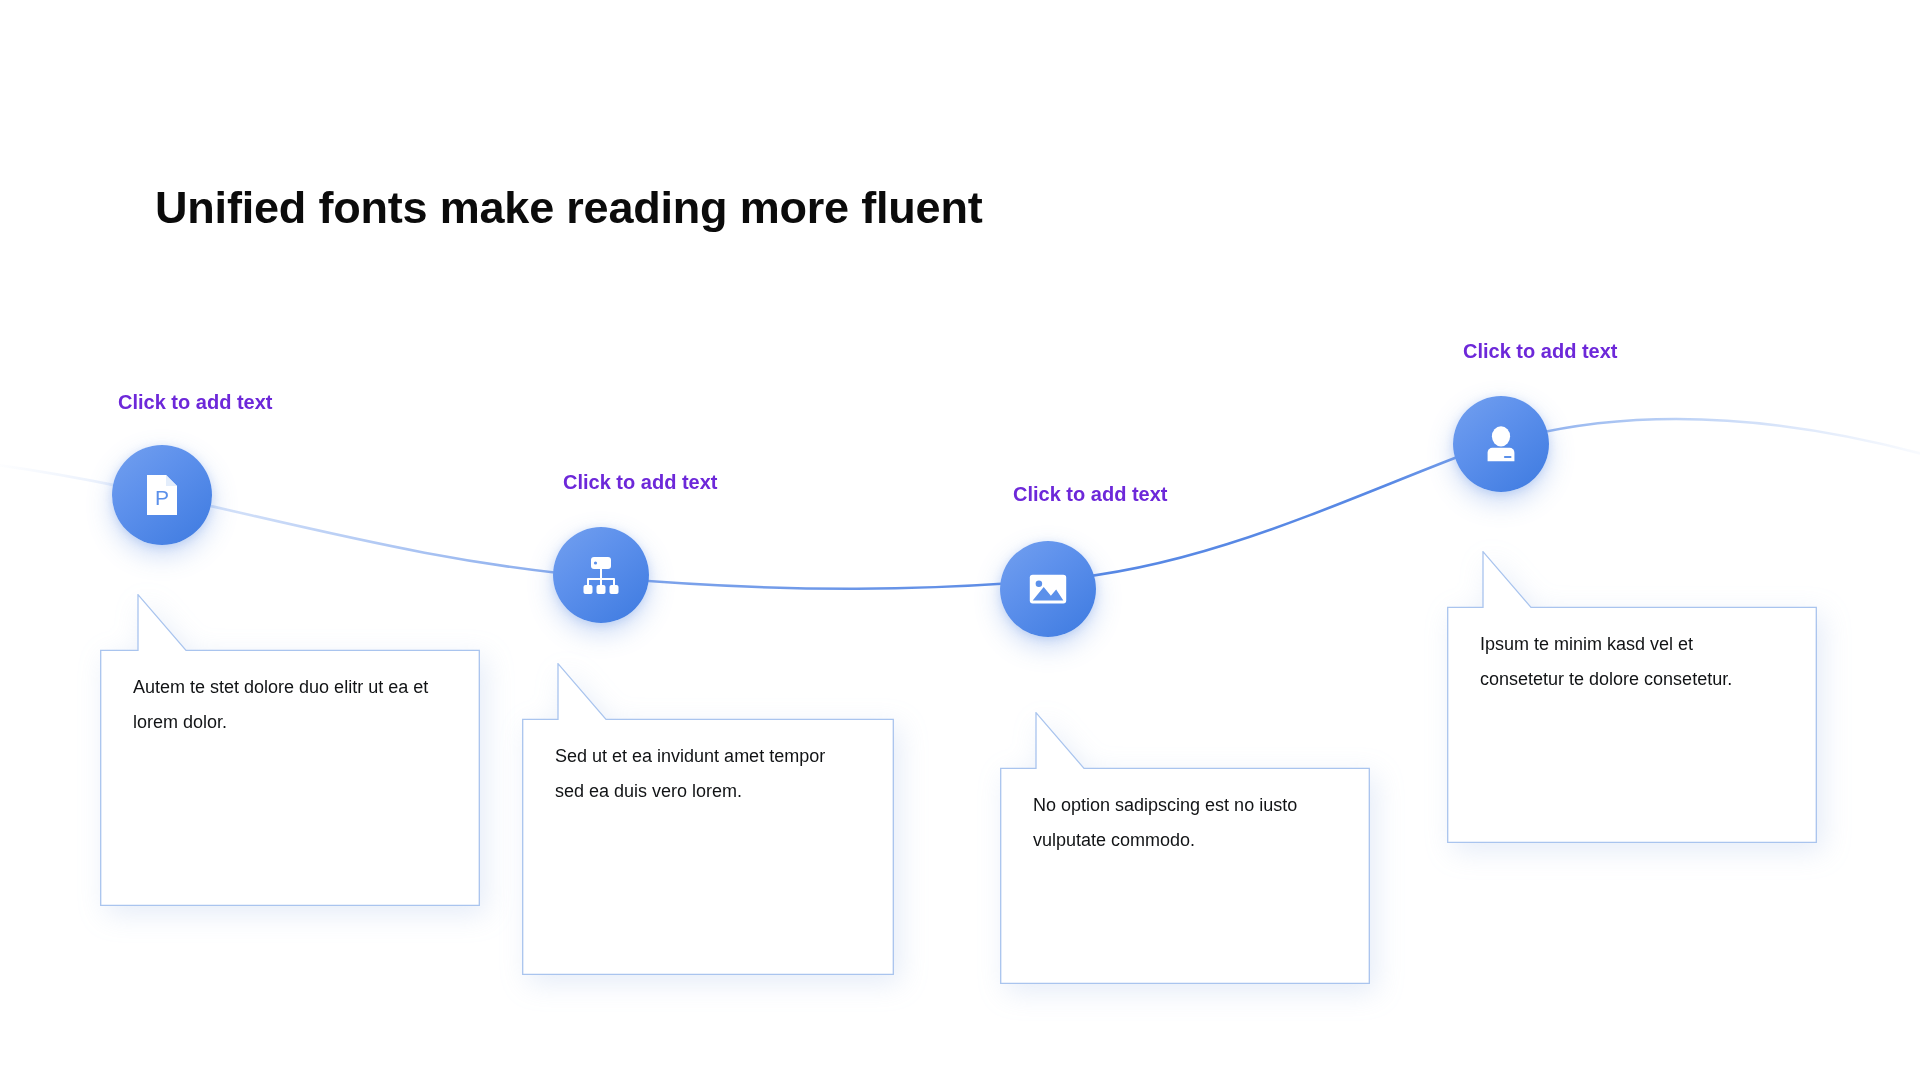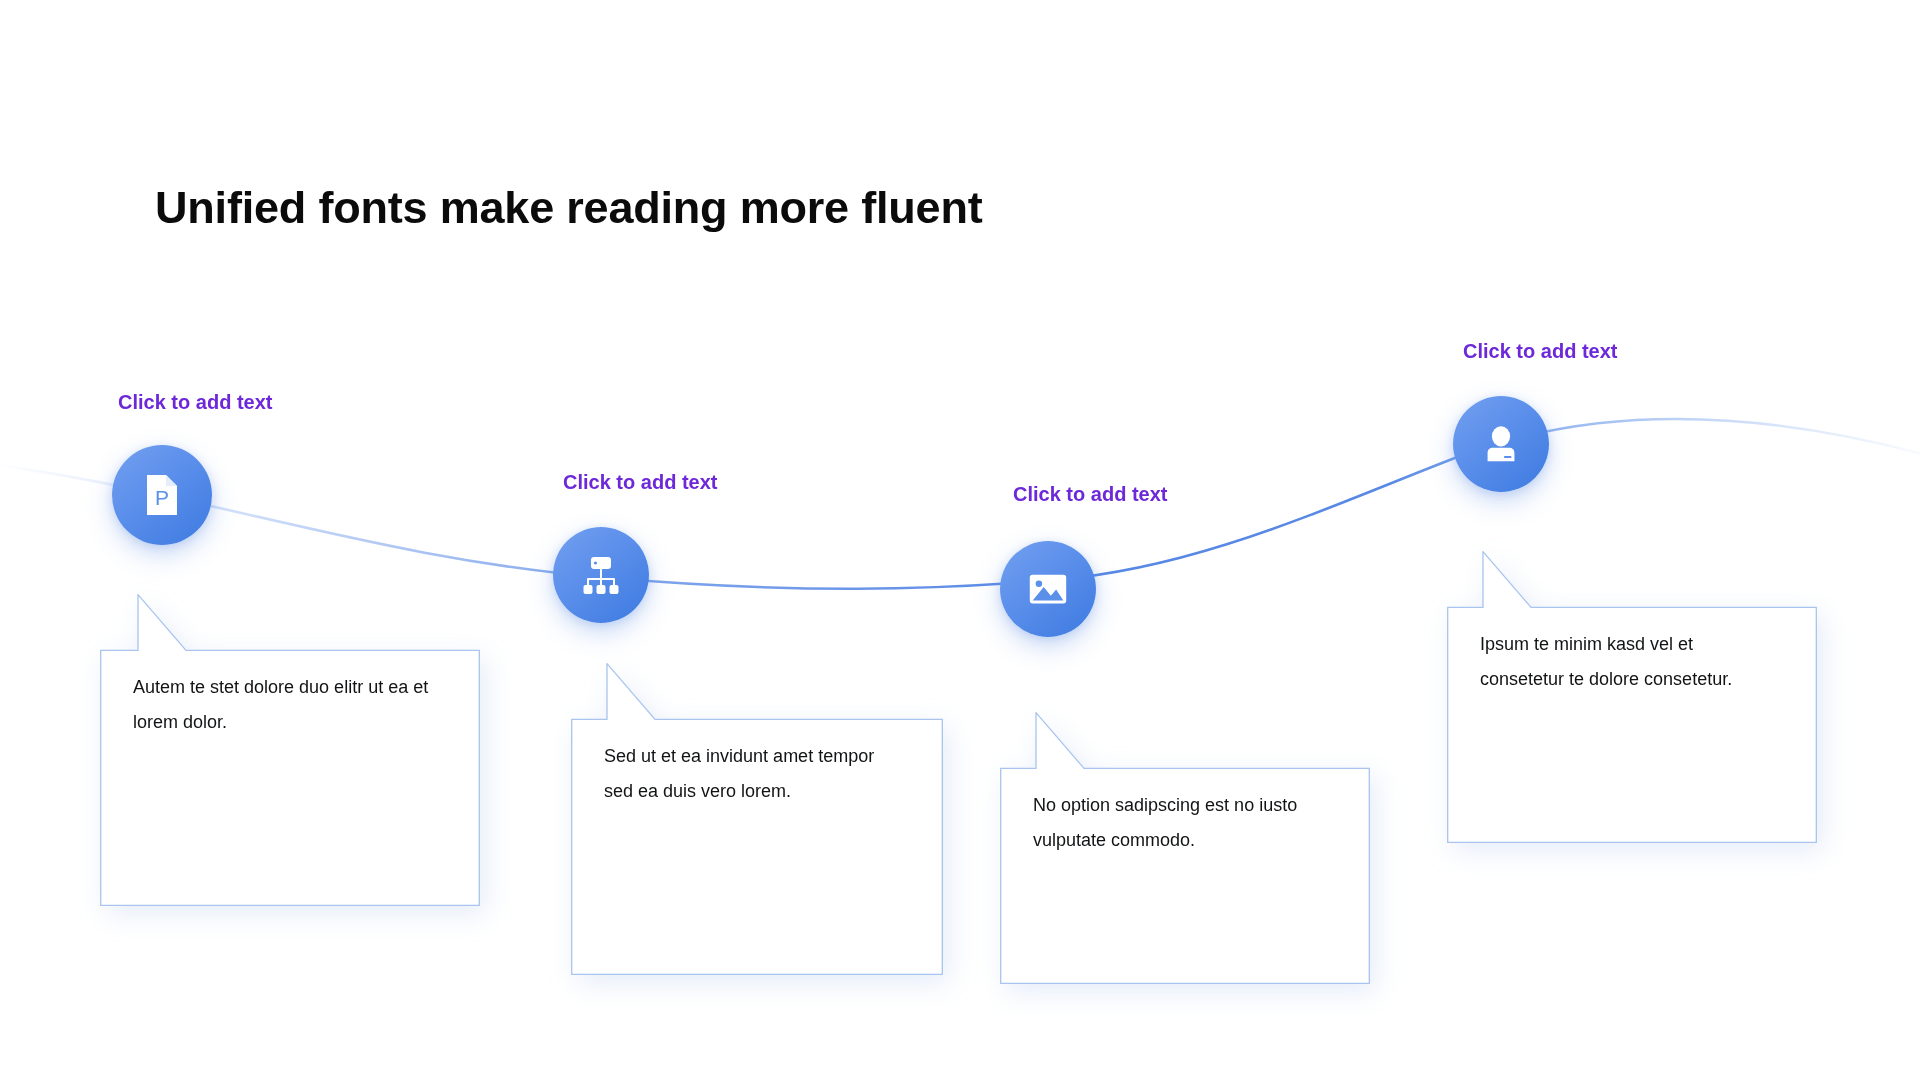--- a/index.html
+++ b/index.html
@@ -138,21 +138,21 @@
     <svg width="48" height="48" viewBox="0 0 48 48" aria-hidden="true">
       <rect x="14" y="6" width="20" height="12" rx="3" fill="#ffffff"></rect>
       <circle cx="18.5" cy="12" r="1.6" fill="#5b90ea"></circle>
       <path d="M24 18 V28 M11 28 H37 M11 28 V34 M24 28 V34 M37 28 V34" stroke="#ffffff" stroke-width="2" fill="none" stroke-linecap="round"></path>
       <rect x="6.5" y="34" width="9" height="9" rx="2" fill="#ffffff"></rect>
       <rect x="19.5" y="34" width="9" height="9" rx="2" fill="#ffffff"></rect>
       <rect x="32.5" y="34" width="9" height="9" rx="2" fill="#ffffff"></rect>
     </svg>
   </div>
 
-  <div class="callout" style="left:571px; top:663px; width:372px; height:312px;">
+  <div class="callout" style="left:522px; top:663px; width:372px; height:312px;">
     <svg width="372" height="312" viewBox="0 0 372 312" aria-hidden="true">
       <path d="M0.7 56.3 H36 V0.7 L84 56.3 H371.3 V311.3 H0.7 Z" fill="#ffffff" stroke="#a9c4ee" stroke-width="1.3"></path>
     </svg>
     <div class="callout-text" style="left:33px; top:76px; width:300px;">Sed ut et ea invidunt amet tempor sed ea duis vero lorem.</div>
   </div>
 
   <div class="step-heading" style="left:1013px; top:483px;">Click to add text</div>
 
   <div class="icon-circle" style="left:1000px; top:541px; width:96px; height:96px;">
     <svg width="46" height="46" viewBox="0 0 48 48" aria-hidden="true">

